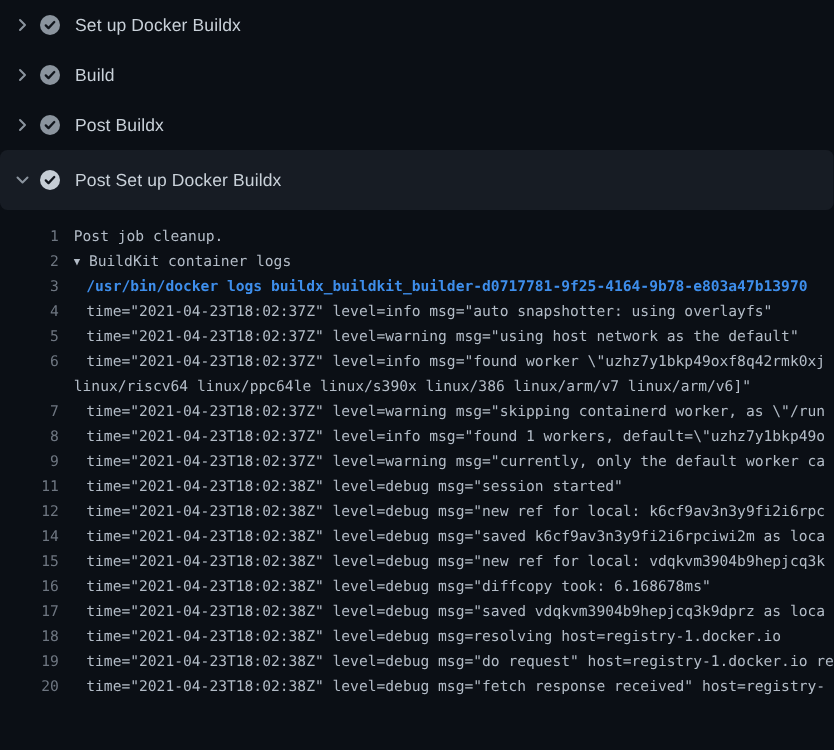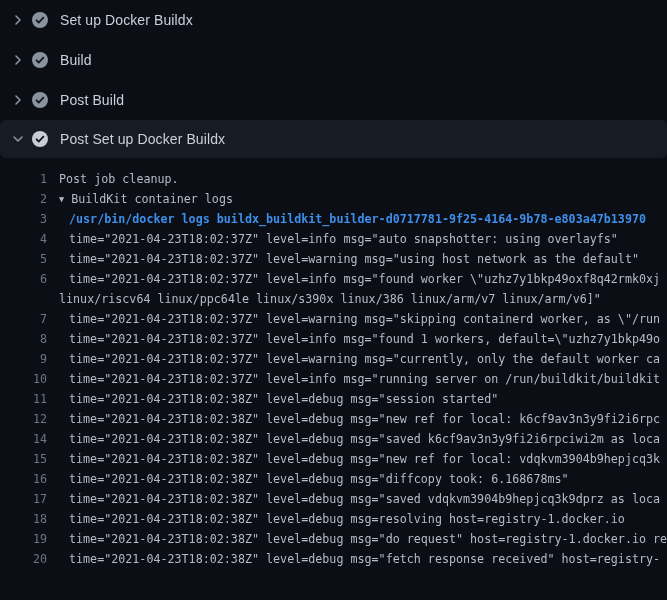--- a/index.html
+++ b/index.html
@@ -12,21 +12,21 @@
   .steps-panel { width: 667px; }
   .step-row {
     height: 40px;
     display: flex;
     align-items: center;
     padding: 0 12px 0 10px;
     box-sizing: border-box;
     cursor: pointer;
   }
   .step-row.expanded {
-    height: 38px;
+    height: 48px;
     background: #171c24;
     border-radius: 6px;
   }
   .chev {
     width: 22px;
     display: flex;
     align-items: center;
     flex: none;
   }
   .status {
@@ -116,21 +116,21 @@
       <svg width="16" height="16" viewBox="0 0 16 16">
           <path d="M6 4l4 4-4 4" stroke="#8b949e" stroke-width="1.6" fill="none" stroke-linecap="round" stroke-linejoin="round"></path>
         </svg>
     </span>
     <span class="status">
       <svg width="16" height="16" viewBox="0 0 16 16">
           <circle cx="8" cy="8" r="8" fill="#8b949e"></circle>
           <path d="M4.6 8.3l2.2 2.2 4.6-4.9" stroke="#10141b" stroke-width="1.8" fill="none" stroke-linecap="round" stroke-linejoin="round"></path>
         </svg>
     </span>
-    <span class="step-label">Post Build</span>
+    <span class="step-label">Post Buildx</span>
   </div>
 
   <div class="step-row expanded">
     <span class="chev">
       <svg width="16" height="16" viewBox="0 0 16 16">
           <path d="M4 6l4 4 4-4" stroke="#8b949e" stroke-width="1.6" fill="none" stroke-linecap="round" stroke-linejoin="round"></path>
         </svg>
     </span>
     <span class="status">
       <svg width="16" height="16" viewBox="0 0 16 16">
@@ -147,21 +147,20 @@
     <div class="log-row"><span class="ln">1</span><span class="lt">Post job cleanup.</span></div>
     <div class="log-row"><span class="ln">2</span><span class="lt"><span class="tri">▼</span>BuildKit container logs</span></div>
     <div class="log-row"><span class="ln">3</span><span class="lt indent cmd">/usr/bin/docker logs buildx_buildkit_builder-d0717781-9f25-4164-9b78-e803a47b13970</span></div>
     <div class="log-row"><span class="ln">4</span><span class="lt indent">time="2021-04-23T18:02:37Z" level=info msg="auto snapshotter: using overlayfs"</span></div>
     <div class="log-row"><span class="ln">5</span><span class="lt indent">time="2021-04-23T18:02:37Z" level=warning msg="using host network as the default"</span></div>
     <div class="log-row"><span class="ln">6</span><span class="lt indent">time="2021-04-23T18:02:37Z" level=info msg="found worker \"uzhz7y1bkp49oxf8q42rmk0xj</span></div>
     <div class="log-row"><span class="ln"></span><span class="lt">linux/riscv64 linux/ppc64le linux/s390x linux/386 linux/arm/v7 linux/arm/v6]"</span></div>
     <div class="log-row"><span class="ln">7</span><span class="lt indent">time="2021-04-23T18:02:37Z" level=warning msg="skipping containerd worker, as \"/run</span></div>
     <div class="log-row"><span class="ln">8</span><span class="lt indent">time="2021-04-23T18:02:37Z" level=info msg="found 1 workers, default=\"uzhz7y1bkp49o</span></div>
     <div class="log-row"><span class="ln">9</span><span class="lt indent">time="2021-04-23T18:02:37Z" level=warning msg="currently, only the default worker ca</span></div>
-    <div class="log-row"><span class="ln">10</span><span class="lt indent">time="2021-04-23T18:02:37Z" level=info msg="running server on /run/buildkit/buildkit</span></div>
     <div class="log-row"><span class="ln">11</span><span class="lt indent">time="2021-04-23T18:02:38Z" level=debug msg="session started"</span></div>
     <div class="log-row"><span class="ln">12</span><span class="lt indent">time="2021-04-23T18:02:38Z" level=debug msg="new ref for local: k6cf9av3n3y9fi2i6rpc</span></div>
     <div class="log-row"><span class="ln">14</span><span class="lt indent">time="2021-04-23T18:02:38Z" level=debug msg="saved k6cf9av3n3y9fi2i6rpciwi2m as loca</span></div>
     <div class="log-row"><span class="ln">15</span><span class="lt indent">time="2021-04-23T18:02:38Z" level=debug msg="new ref for local: vdqkvm3904b9hepjcq3k</span></div>
     <div class="log-row"><span class="ln">16</span><span class="lt indent">time="2021-04-23T18:02:38Z" level=debug msg="diffcopy took: 6.168678ms"</span></div>
     <div class="log-row"><span class="ln">17</span><span class="lt indent">time="2021-04-23T18:02:38Z" level=debug msg="saved vdqkvm3904b9hepjcq3k9dprz as loca</span></div>
     <div class="log-row"><span class="ln">18</span><span class="lt indent">time="2021-04-23T18:02:38Z" level=debug msg=resolving host=registry-1.docker.io</span></div>
     <div class="log-row"><span class="ln">19</span><span class="lt indent">time="2021-04-23T18:02:38Z" level=debug msg="do request" host=registry-1.docker.io re</span></div>
     <div class="log-row"><span class="ln">20</span><span class="lt indent">time="2021-04-23T18:02:38Z" level=debug msg="fetch response received" host=registry-</span></div>
   </div>

